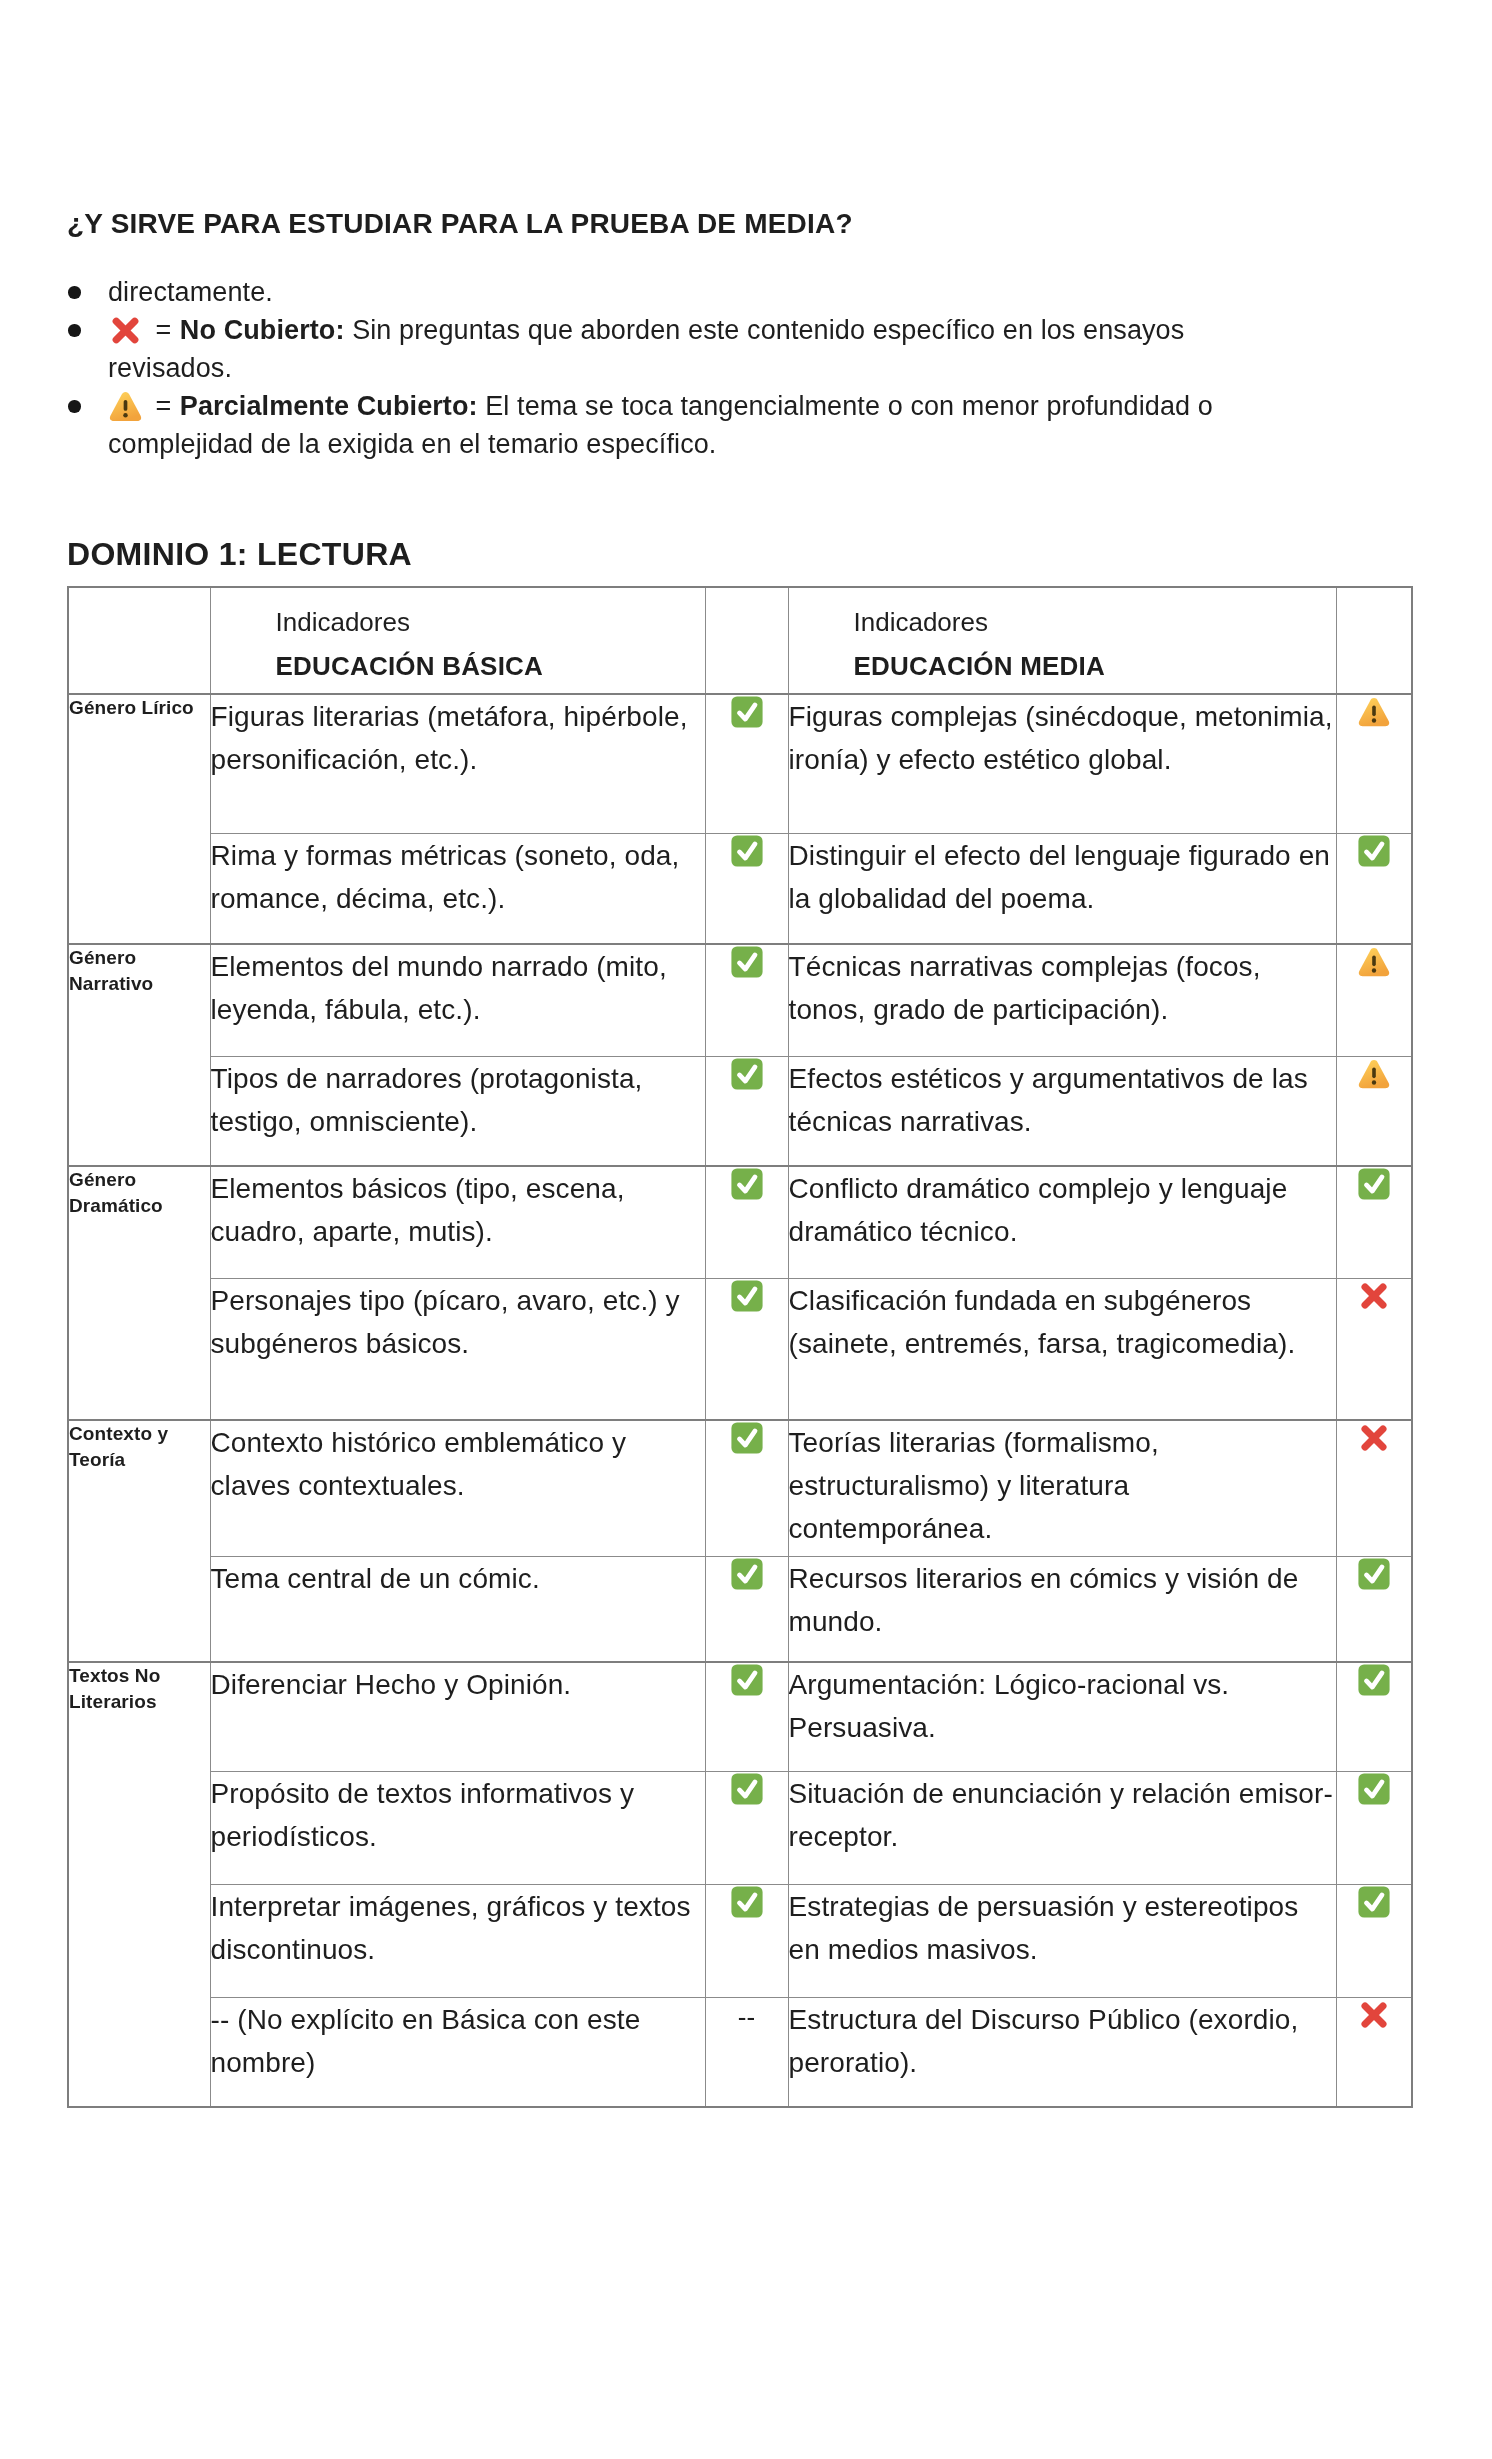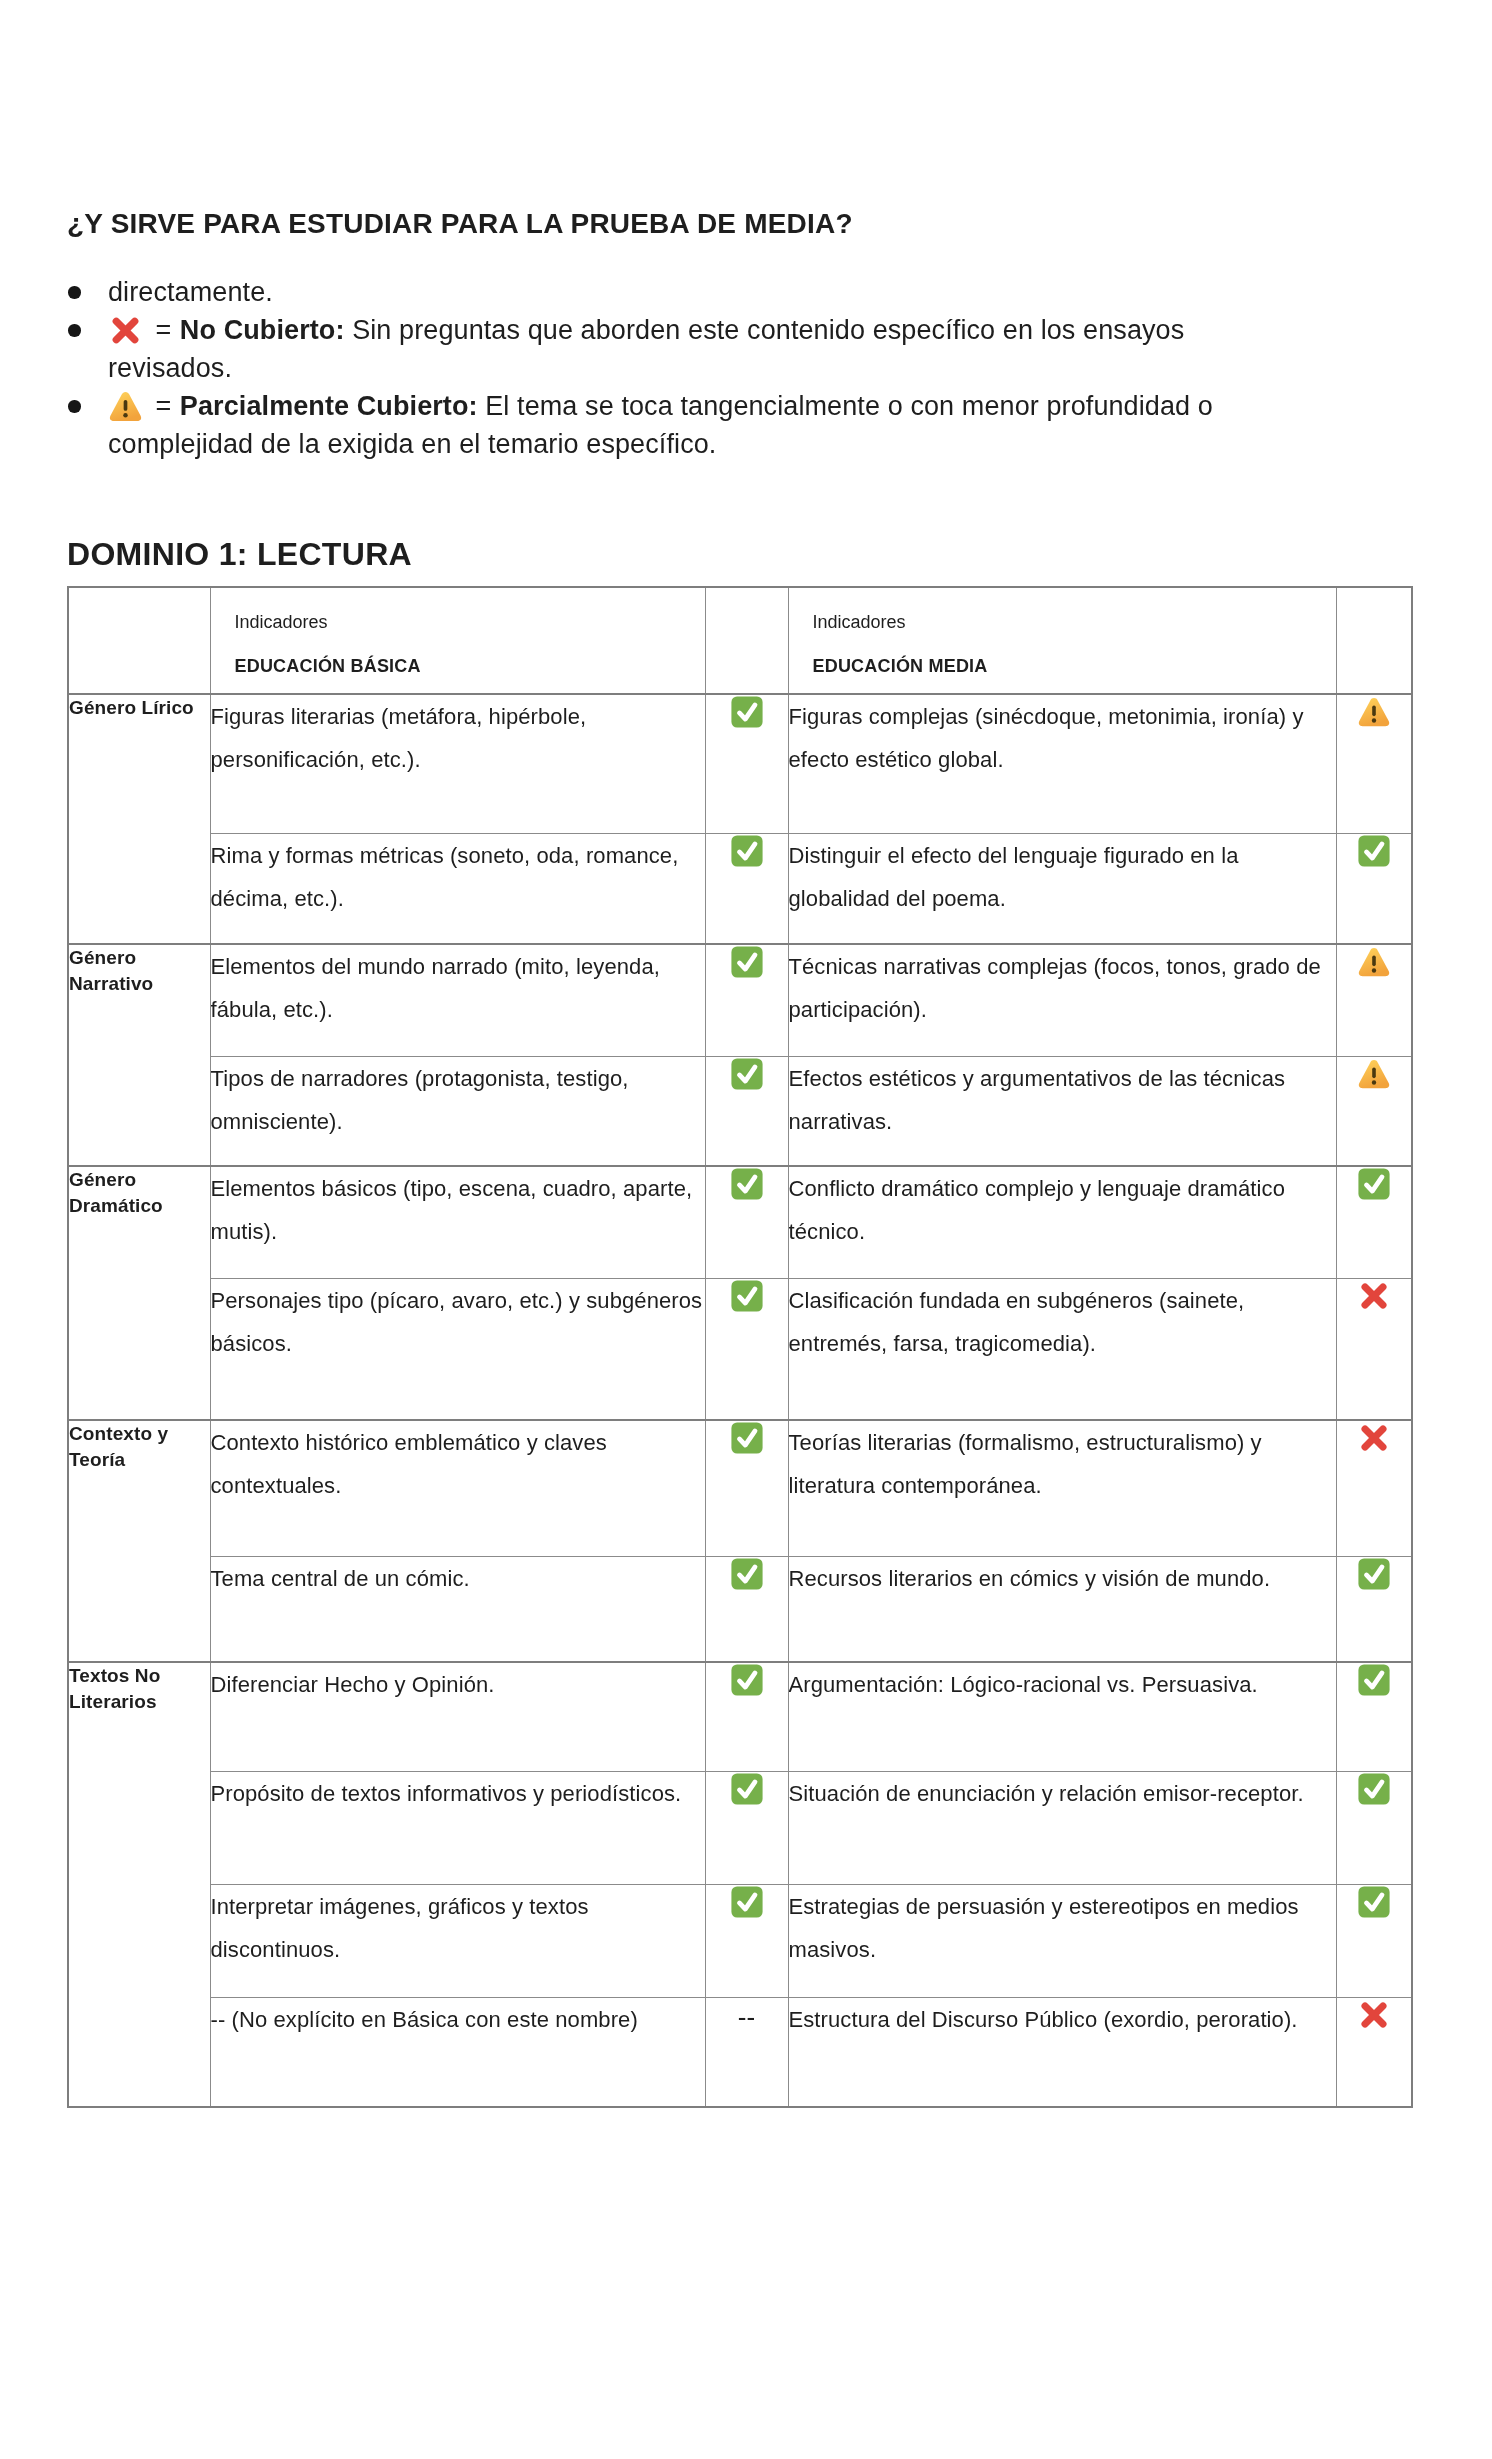--- a/index.html
+++ b/index.html
@@ -39,29 +39,29 @@
     position:absolute;left:67px;top:586px;width:1343px;
     border-collapse:collapse;table-layout:fixed;
     border:2.9px solid #7e7e7e;
   }
   table.curriculum td{
     border:1.9px solid #8b8b8b;
     vertical-align:top;padding:0;overflow:hidden;
   }
   tr.header-row{height:103px;}
   tr.header-row td{border-bottom:2.9px solid #7e7e7e;}
-  .hcell{padding:11.5px 9.6px 5.8px 24px;font-size:18px;line-height:44px;}
+  .hcell{padding:11.5px 9.6px 5.8px 24px;font-size:26px;line-height:44px;margin-left:41px;}
   .hcell .hbold{font-weight:bold;letter-spacing:0.2px;}
   td.label-cell{
     padding:23px 7.7px 7.7px 11.5px;
     font-size:19px;font-weight:bold;line-height:26px;letter-spacing:0.1px;
   }
   td.text-cell{
     padding:12.5px 11.5px 7.7px 24px;
-    font-size:22px;line-height:43px;letter-spacing:0.1px;
+    font-size:28px;line-height:43px;letter-spacing:0.1px;
   }
   td.status-cell{
     text-align:center;padding-top:22px;
     font-size:26px;line-height:38px;
   }
   .sicon{display:inline-block;width:34px;height:34px;}
   .sicon svg{display:block;width:34px;height:34px;}
   tr.group-start td{border-top:2.9px solid #7e7e7e;}
 </style>
 </head>

